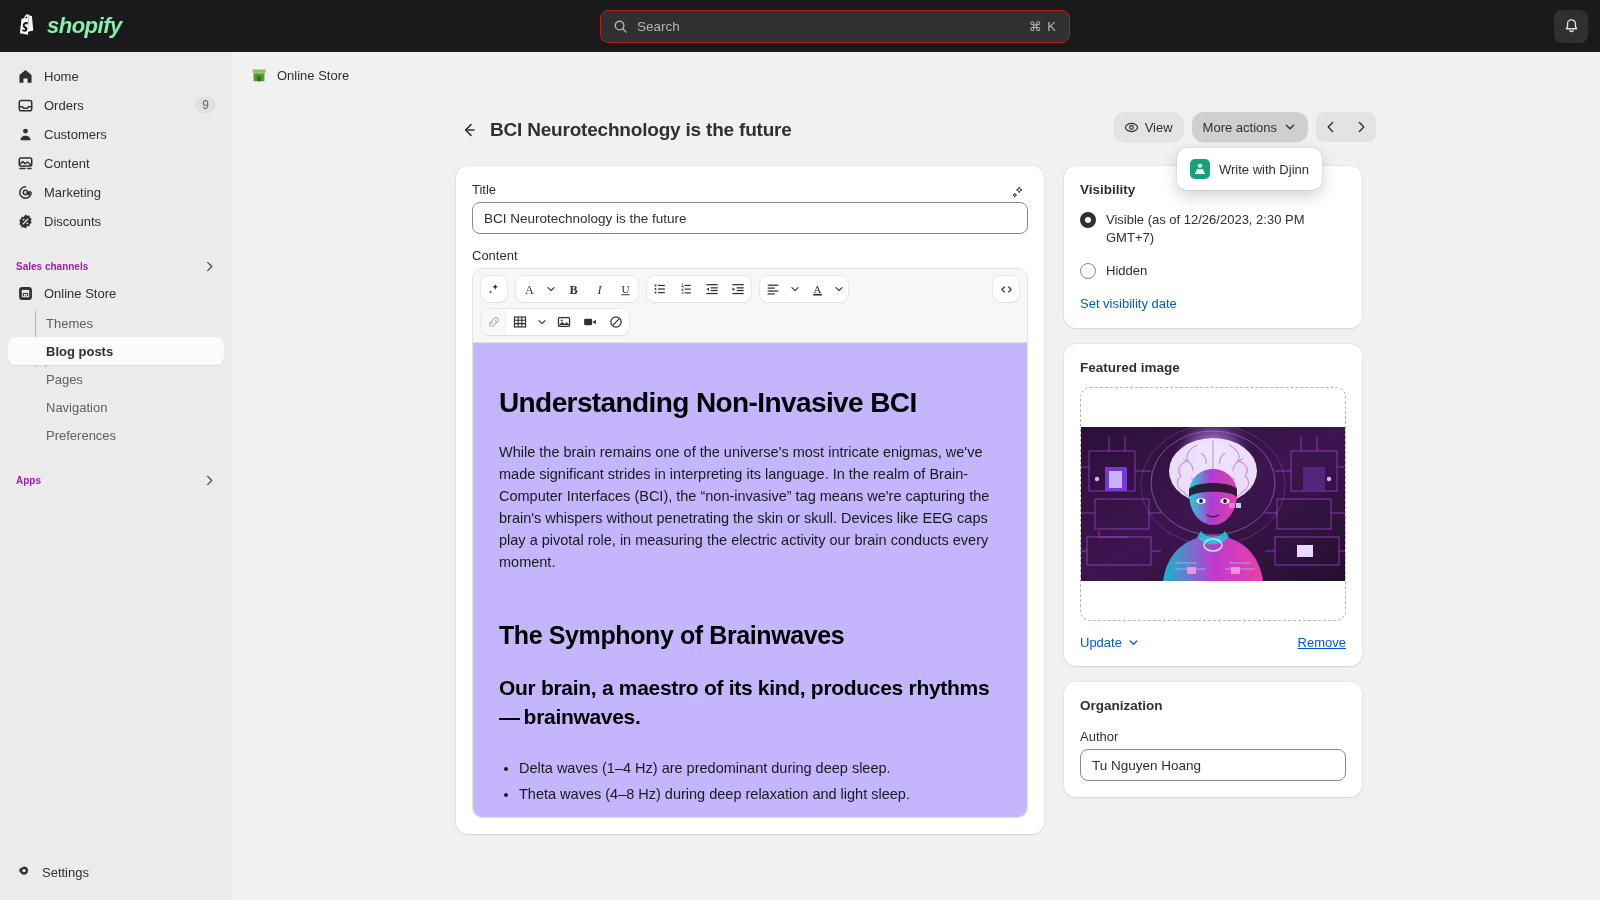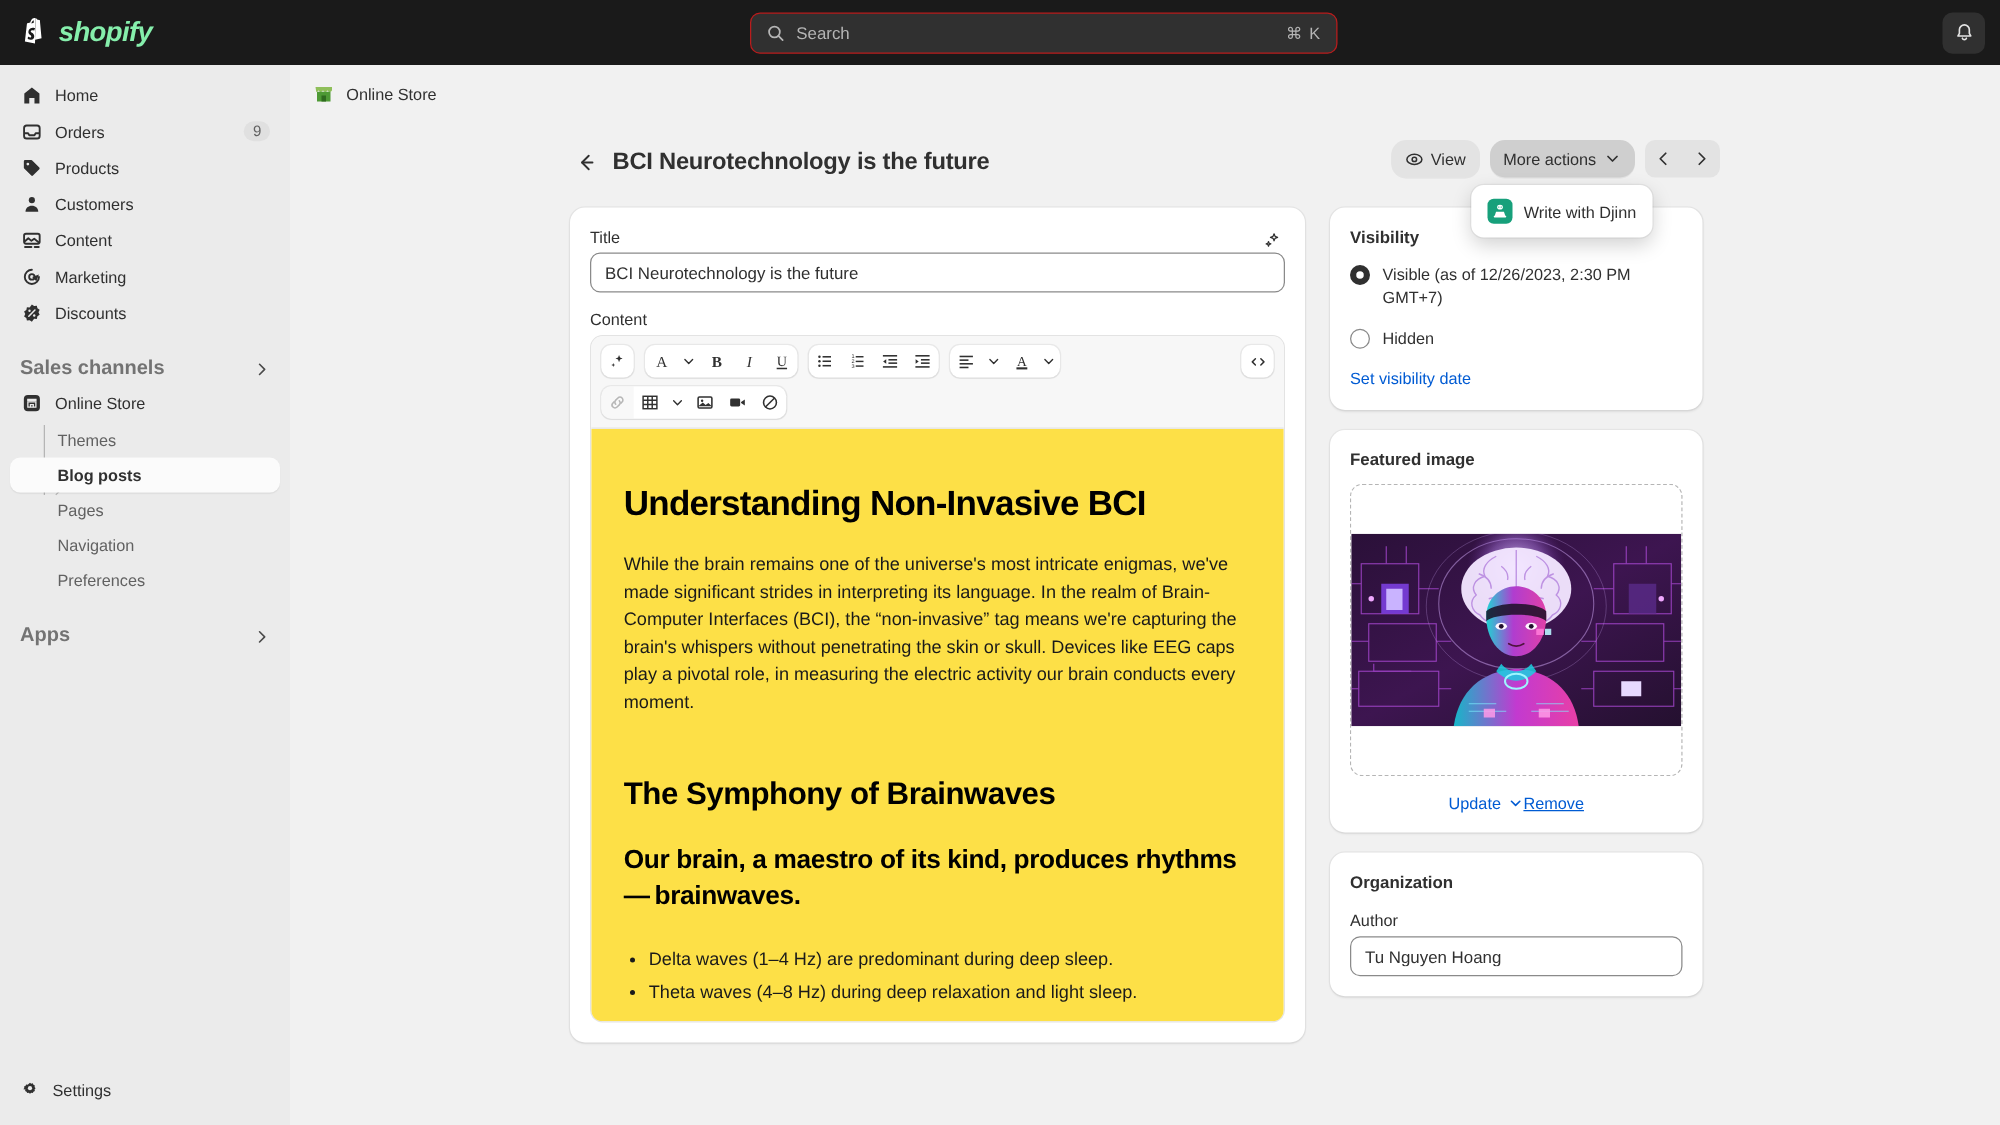--- a/index.html
+++ b/index.html
@@ -90,21 +90,21 @@
   .nav-badge {
     font-size: 12px; color: #616161;
     background: #e0e0e0;
     border-radius: 8px;
     padding: 1px 7px;
   }
   .nav-section {
     margin-top: 18px;
     display: flex; align-items: center;
     padding: 0 8px; height: 26px;
-    font-size: 16px; font-weight: 600; color: #737373;
+    font-size: 10px; font-weight: 600; color: #a21caf;
     cursor: pointer; border-radius: 8px;
   }
   .nav-section .chev { margin-left: auto; }
   .subnav {
     position: relative;
     margin-top: 2px;
   }
   .sub-item {
     display: flex; align-items: center;
     height: 28px;
@@ -291,21 +291,21 @@
   .tb-btn {
     width: 26px; height: 26px;
     display: flex; align-items: center; justify-content: center;
     cursor: pointer;
   }
   .tb-btn.disabled { opacity: 0.35; cursor: default; background: #ebebeb; }
   .tb-code {
     position: absolute; right: 8px; top: 7px;
   }
   .editor-body {
-    background: #fde047;
+    background: #c4b5fd;
     padding: 26px 26px 0 26px;
     height: 474px;
     overflow: hidden;
   }
   .ed-h1 {
     font-size: 28px; font-weight: 700; color: #000;
     letter-spacing: -0.6px;
     margin: 18px 0 22px 0;
   }
   .ed-p {
@@ -354,21 +354,21 @@
     height: 234px;
     display: flex; align-items: center; justify-content: center;
     overflow: hidden;
     background: #fff;
   }
   .feat-img {
     width: 100%; height: 154px;
     display: block;
   }
   .img-actions {
-    display: flex; align-items: center; justify-content: center;
+    display: flex; align-items: center; justify-content: space-between;
     margin-top: 14px;
   }
   .update-link { display: flex; align-items: center; gap: 5px; }
 
   svg { display: block; }
 </style>
 </head>
 <body>
 
 <div class="topbar">
@@ -421,29 +421,20 @@
     <span class="ico">
       <svg width="17" height="17" viewBox="0 0 18 18">
           <rect x="2.4" y="3.6" width="13.2" height="11" rx="2.2" fill="none" stroke="#303030" stroke-width="1.6"></rect>
           <path d="M2.4 10.2h3.4l1 1.6h4.4l1-1.6h3.4" fill="none" stroke="#303030" stroke-width="1.6" stroke-linejoin="round"></path>
         </svg>
     </span>
     <span class="nav-label">Orders</span>
     <span class="nav-badge">9</span>
   </div>
 
-  <div class="nav-item">
-    <span class="ico">
-      <svg width="17" height="17" viewBox="0 0 18 18">
-          <path d="M8.6 2.2H3.2a1 1 0 0 0-1 1v5.4c0 .3.1.5.3.7l6 6c.4.4 1 .4 1.4 0l5.4-5.4c.4-.4.4-1 0-1.4l-6-6a1 1 0 0 0-.7-.3z" fill="#303030"></path>
-          <circle cx="5.6" cy="5.6" r="1.15" fill="#ebebeb"></circle>
-        </svg>
-    </span>
-    <span class="nav-label">Products</span>
-  </div>
 
   <div class="nav-item">
     <span class="ico">
       <svg width="17" height="17" viewBox="0 0 18 18">
           <circle cx="9" cy="5.4" r="2.6" fill="#303030"></circle>
           <path d="M3.6 15.2c0-3 2.4-5 5.4-5s5.4 2 5.4 5z" fill="#303030"></path>
         </svg>
     </span>
     <span class="nav-label">Customers</span>
   </div>

